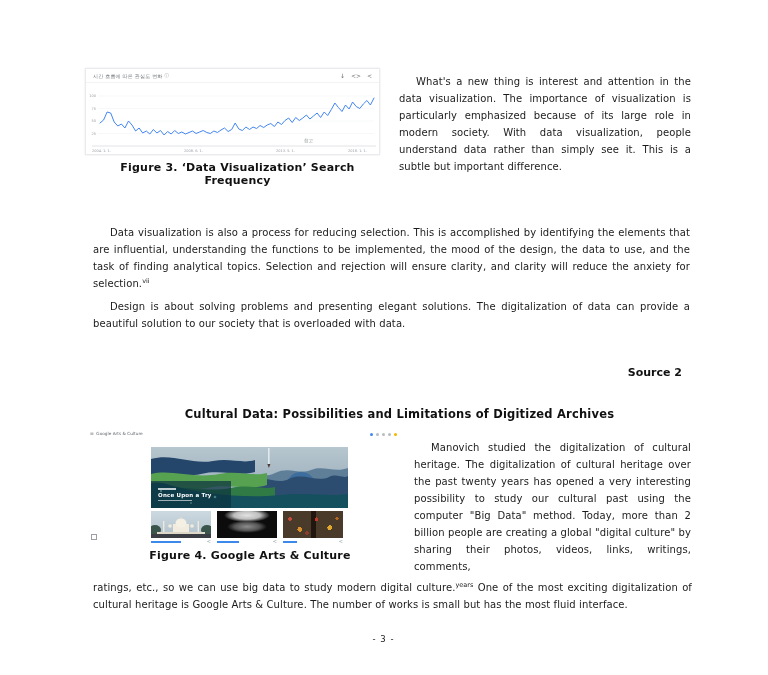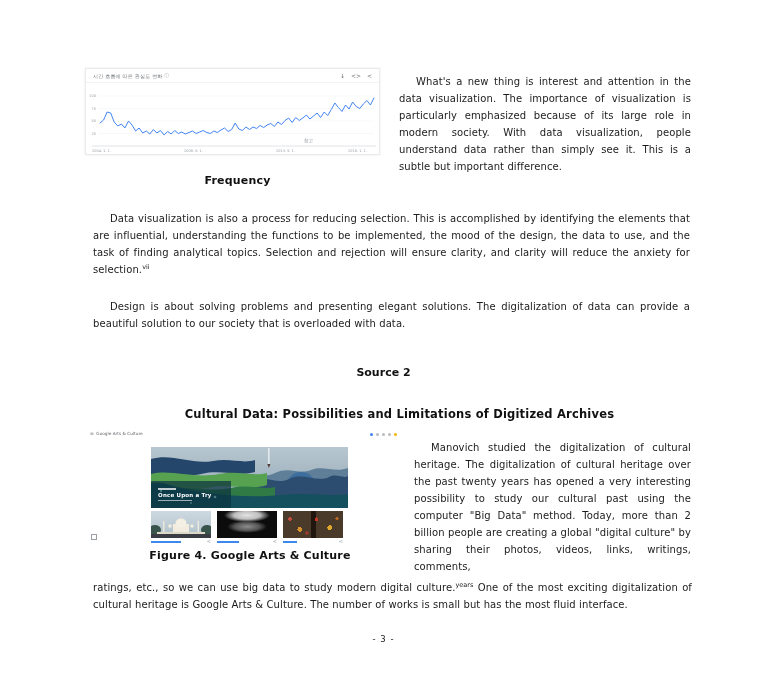--- a/index.html
+++ b/index.html
@@ -44,23 +44,23 @@
   .grid{stroke:#eef0f2;stroke-width:.5;}
   .axisline{stroke:#dadce0;stroke-width:.8;}
   .ylab,.xlab{font-size:3.5px;fill:#9aa0a6;}
   .ann{font-size:4.5px;fill:#80868b;}
   .trendline{fill:none;stroke-width:1;stroke-linejoin:round;stroke-linecap:round;}
 
   .fig3-caption{left:90px;top:161px;width:295px;}
 
   
   .p-right1{left:391px;top:65px;width:292px;}
-  .p-full-1{left:85px;top:202px;width:597px;}
+  .p-full-1{left:85px;top:216px;width:597px;}
   .p-full-2{left:85px;top:290px;width:597px;}
-  .src2-head{left:85px;top:366px;width:597px;}
+  .src2-head{left:85px;top:366px;width:597px;text-align:right;}
   .src2-title{left:85px;top:391px;width:597px;}
 
   
   .fig4{left:85px;top:430px;width:316px;height:114px;background:#fff;}
   .fig4-bar{position:absolute;left:0;top:0;width:316px;height:10px;}
   .fig4-site{position:absolute;left:5px;top:1px;font-size:5px;color:#5f6368;transform:scale(.85);transform-origin:left top;white-space:nowrap;}
   .fig4-menu{display:inline-block;margin-right:3px;color:#80868b;}
   .fig4-dots{position:absolute;right:4px;top:3px;display:flex;gap:3px;}
   .fig4-dots i{width:3px;height:3px;border-radius:50%;display:block;}
   .hero{position:absolute;left:66px;top:17px;width:197px;height:61px;overflow:hidden;}
@@ -124,21 +124,21 @@
       <polyline points="14.0,40.0 17.6,37.0 21.1,29.0 24.7,30.0 28.2,39.0 31.8,43.0 35.4,41.0 38.9,45.0 42.5,38.0 46.0,42.0 49.6,48.0 53.1,45.0 56.7,50.0 60.3,48.0 63.8,51.0 67.4,46.5 70.9,50.0 74.5,47.5 78.1,52.0 81.6,48.5 85.2,51.0 88.7,47.5 92.3,50.5 95.8,49.0 99.4,51.0 103.0,49.5 106.5,48.0 110.1,50.5 113.6,49.0 117.2,47.5 120.8,49.5 124.3,50.5 127.9,48.0 131.4,49.5 135.0,47.0 138.5,45.0 142.1,48.5 145.7,46.5 149.2,40.0 152.8,46.0 156.3,47.5 159.9,44.0 163.5,46.5 167.0,44.0 170.6,45.5 174.1,42.5 177.7,44.5 181.2,42.0 184.8,40.5 188.4,43.5 191.9,39.0 195.5,41.5 199.0,37.5 202.6,35.0 206.2,39.5 209.7,34.5 213.3,37.5 216.8,35.0 220.4,32.0 223.9,36.0 227.5,33.0 231.1,30.0 234.6,34.5 238.2,29.0 241.7,32.5 245.3,26.5 248.9,20.0 252.4,24.5 256.0,28.5 259.5,22.0 263.1,26.0 266.6,19.0 270.2,23.5 273.8,25.5 277.3,21.0 280.9,17.5 284.4,22.0 288.0,15.0" class="trendline" stroke="#4285f4"></polyline>
       <text x="6" y="69" class="xlab">2004. 1. 1.</text>
       <text x="98" y="69" class="xlab">2008. 6. 1.</text>
       <text x="190" y="69" class="xlab">2013. 5. 1.</text>
       <text x="262" y="69" class="xlab">2018. 1. 1.</text>
       <text x="218" y="59" class="ann">참고</text>
     </svg>
 </div>
 
 <div class="abs caption fig3-caption">
-  <br>
+  <span>Figure 3. ‘Data Visualization’ Search</span><br>
   <span>Frequency</span>
 </div>
 
 <p class="abs para indent p-right1">What's a new thing is interest and attention in the data visualization. The importance of visualization is particularly emphasized because of its large role in modern society. With data visualization, people understand data rather than simply see it. This is a subtle but important difference.</p>
 
 <p class="abs para indent p-full-1"><span>Data visualization is also a process for reducing selection. This is accomplished by identifying the elements that are influential, understanding the functions to be implemented, the mood of the design, the data to use, and the task of finding analytical topics. Selection and rejection will ensure clarity, and clarity will reduce the anxiety for selection.</span><sup>vii</sup></p>
 
 <p class="abs para indent p-full-2">Design is about solving problems and presenting elegant solutions. The digitalization of data can provide a beautiful solution to our society that is overloaded with data.</p>
 
 <h3 class="abs center-head src2-head">Source 2</h3>

